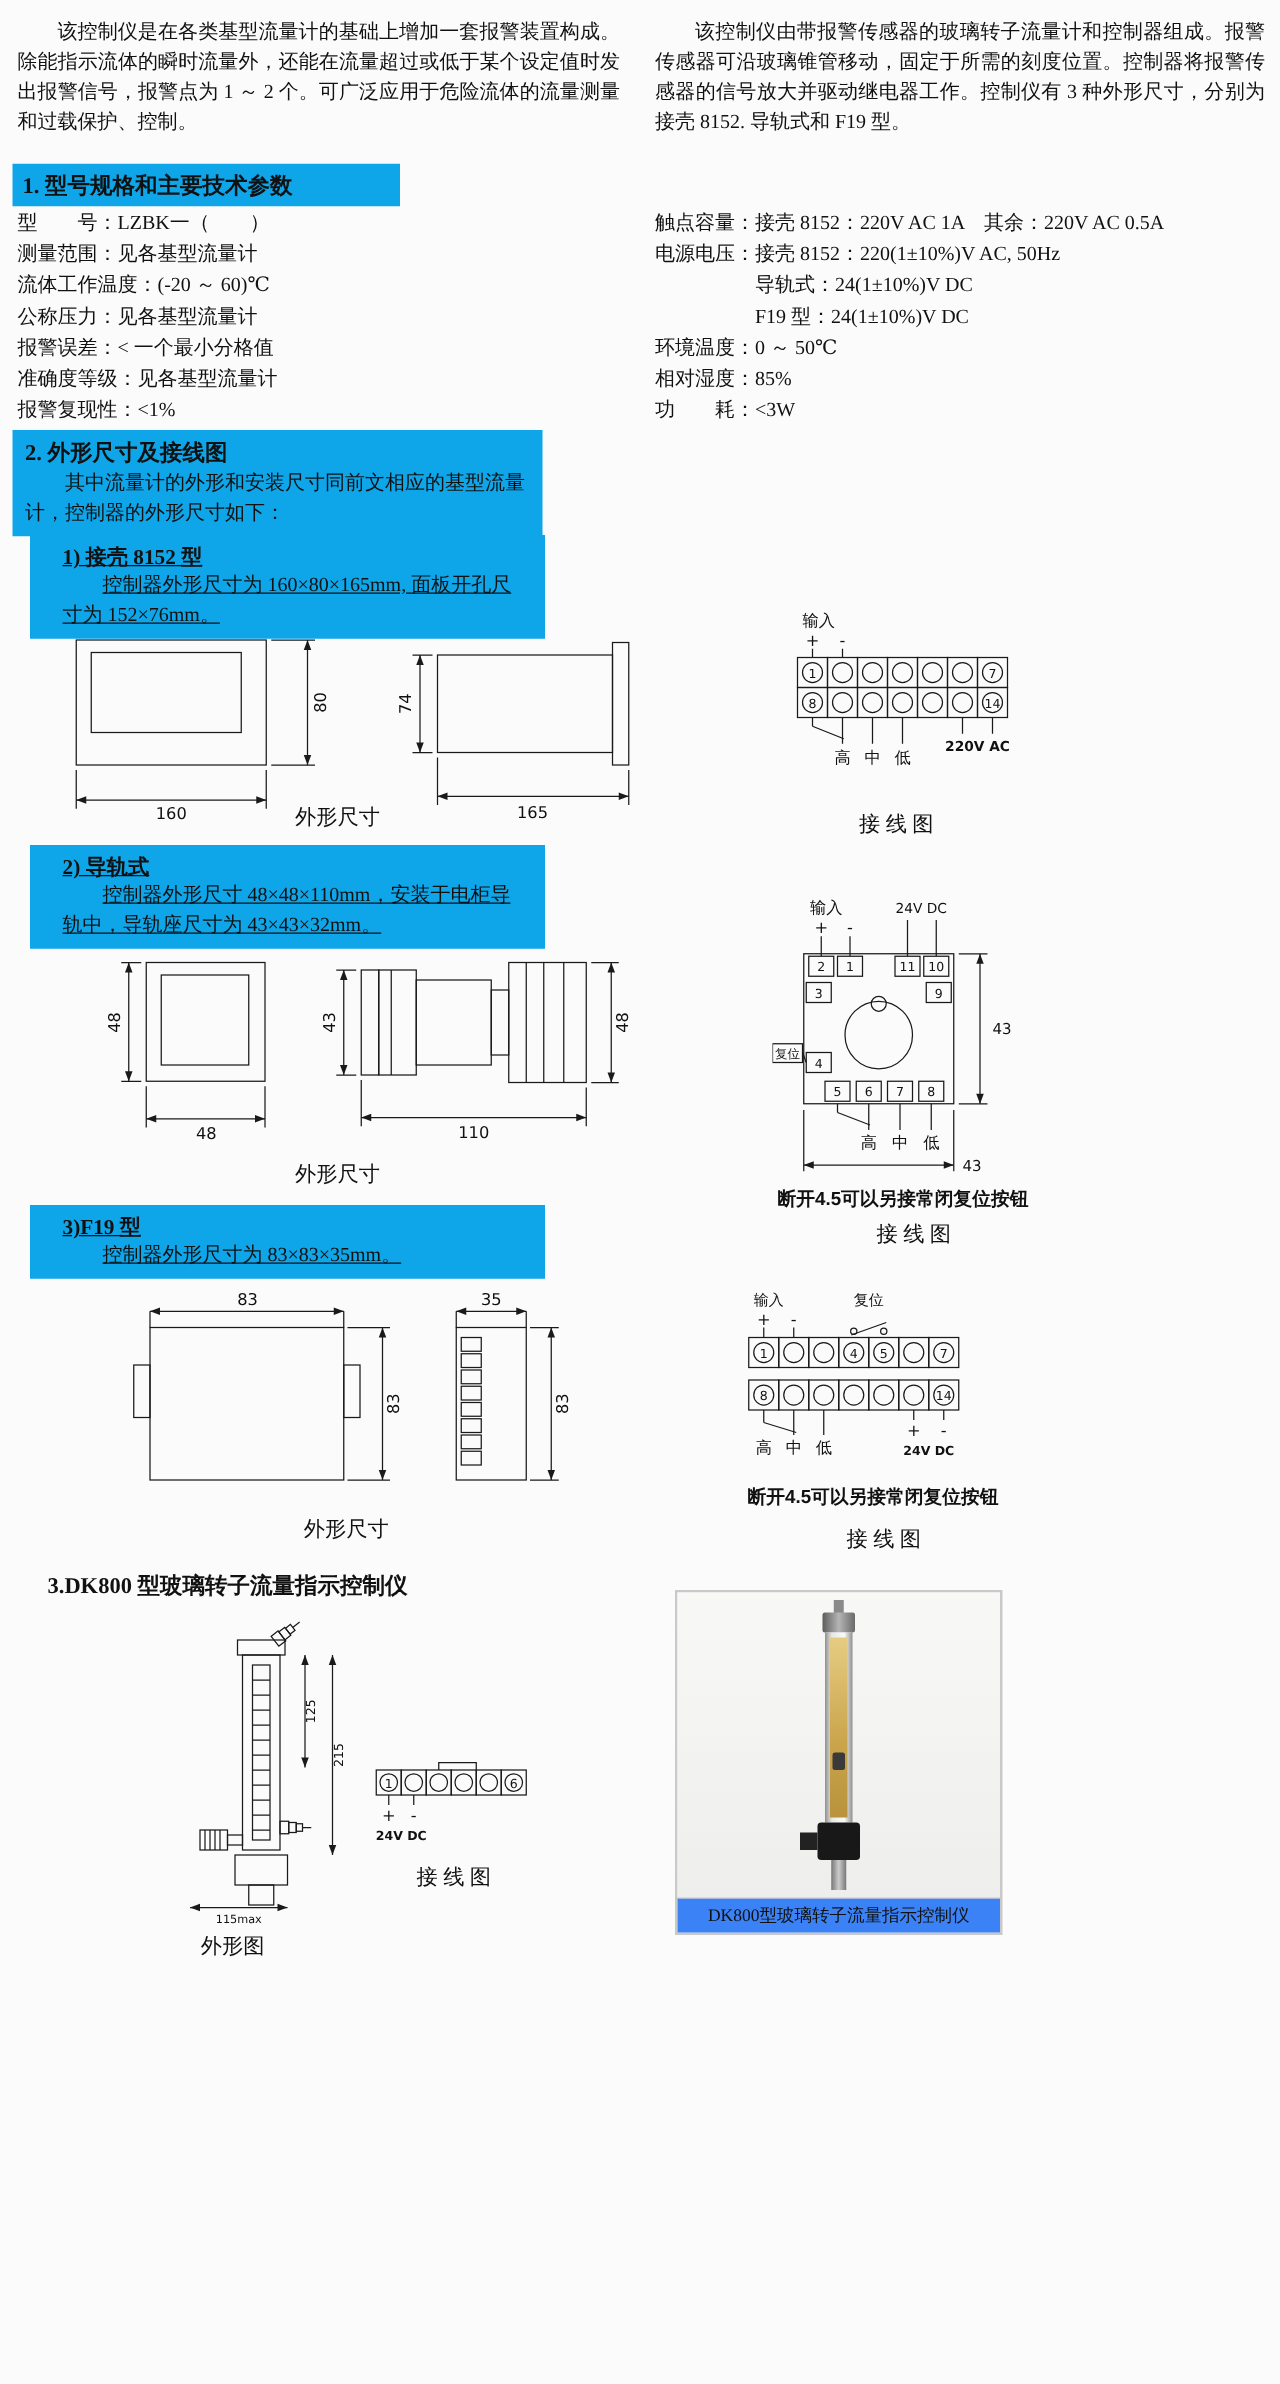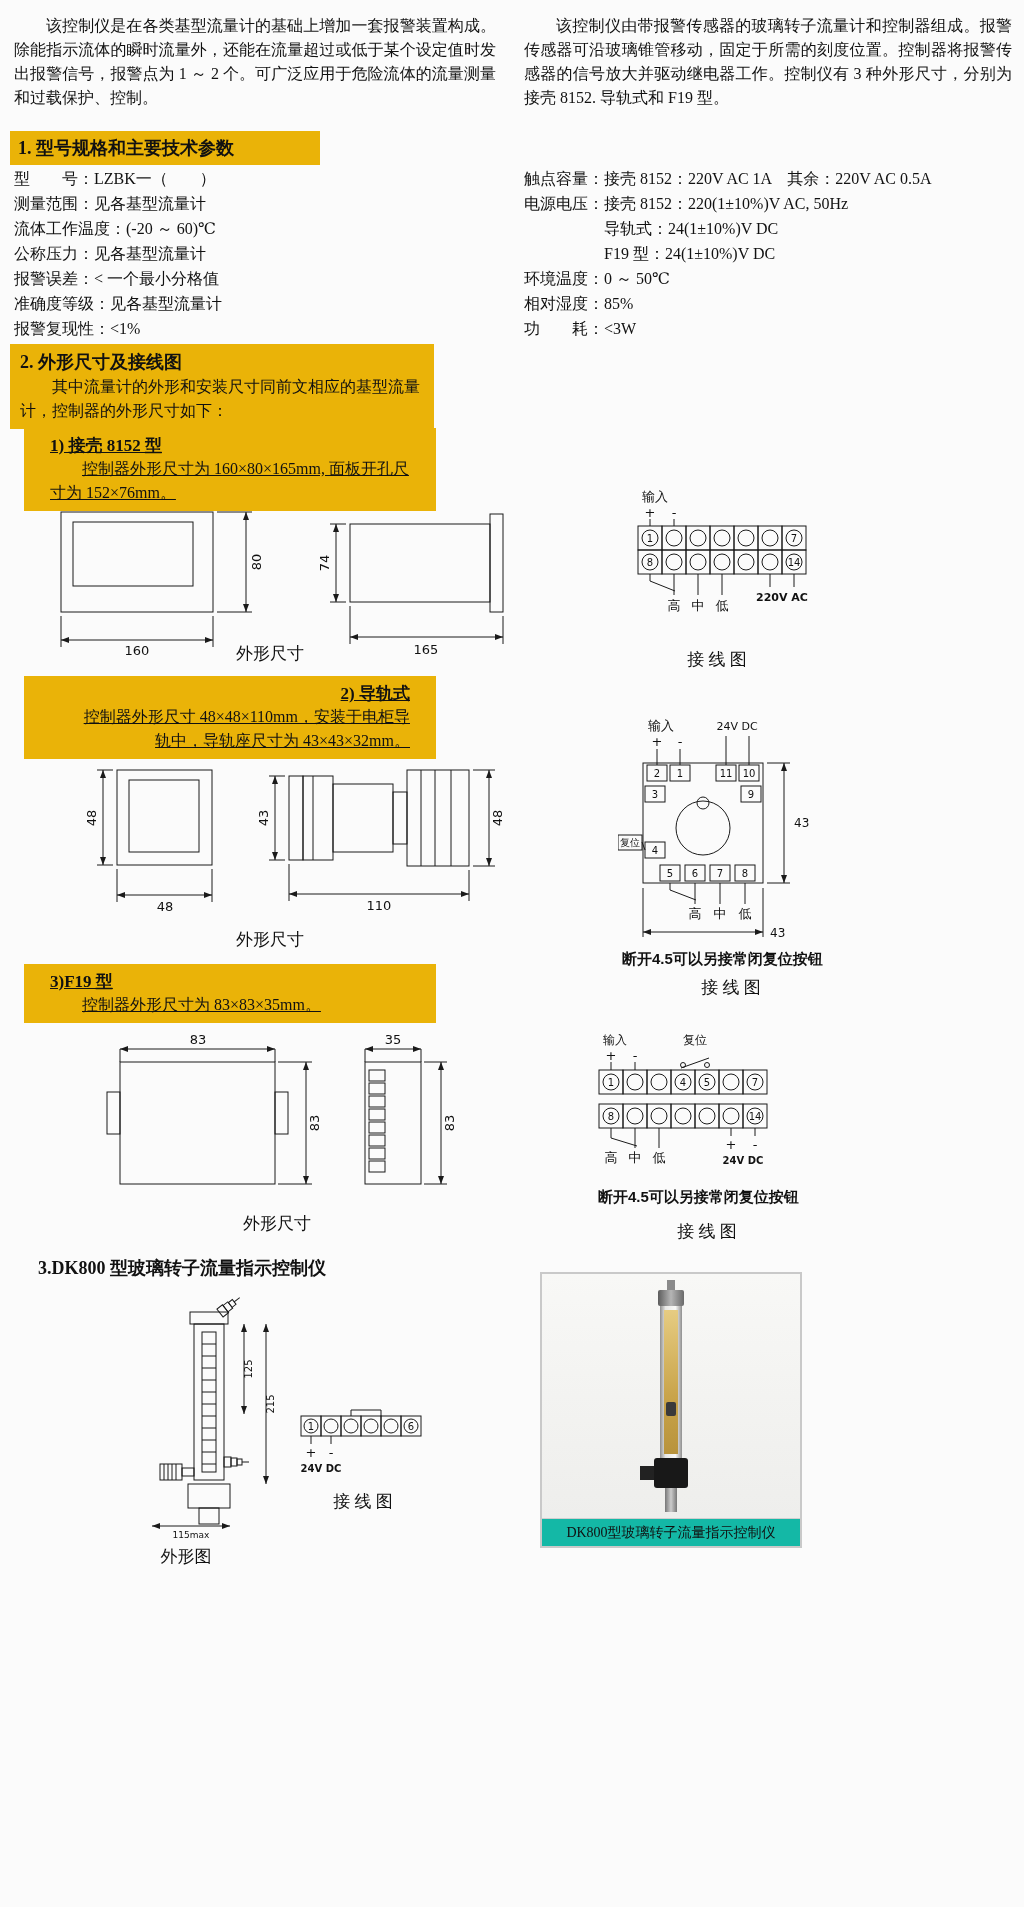--- a/index.html
+++ b/index.html
@@ -1,21 +1,21 @@
 <!DOCTYPE html>
 <html><head>
 <meta charset="utf-8">
 <style>
   * { margin:0; padding:0; box-sizing:border-box; }
   html,body { background:#e9e9e9; }
   .page { position:relative; width:1024px; height:1907px; background:#fbfbfb; color:#111;
           font-family:"Liberation Serif","DejaVu Serif",serif; overflow:hidden; }
   .abs { position:absolute; }
   .para { font-size:16px; line-height:24px; text-align:justify; text-indent:2em; }
-  .gblock { background:#eab308; }
+  .gblock { background:#0ea5e9; }
   .hdr { font-weight:bold; font-size:18px; padding:5px 8px; }
   .hdr2 { font-weight:bold; font-size:18px; margin-bottom:1px; }
   .para2 { font-size:16px; line-height:24px; text-indent:2em; }
   .sub { padding:6px 26px;text-decoration:underline; }
   .subhdr { font-weight:bold; font-size:17px; }
   .subdesc { font-size:16px; line-height:24px; text-indent:2em; }
   .spec { font-size:16px; line-height:25px; }
   .cap { font-size:17px; text-align:center; }
   .note { font-size:15px; font-weight:bold; font-family:"Liberation Sans","DejaVu Sans",sans-serif; }
   .s3title { font-weight:bold; font-size:18px; }
@@ -29,21 +29,21 @@
             background:linear-gradient(90deg,#5c5c5c,#b5b5b5,#6a6a6a); border-radius:2px; }
   .rm-tube { position:absolute; left:50%; top:32px; width:22px; height:152px; margin-left:-11px;
              background:linear-gradient(90deg,#8f8f8f,#e8e8e6 25%,#fafaf8 70%,#8f8f8f); }
   .rm-scale { position:absolute; left:4px; top:4px; width:14px; height:144px;
               background:linear-gradient(180deg,#e6cc82,#c9a44a 60%,#b8933c); }
   .rm-float { position:absolute; left:6px; top:96px; width:10px; height:14px; background:#3a3a3a; border-radius:2px; }
   .rm-valve { position:absolute; left:50%; top:184px; width:34px; height:30px; margin-left:-17px; background:#181818; border-radius:3px; }
   .rm-knob { position:absolute; left:-14px; top:8px; width:14px; height:14px; background:#222; }
   .rm-stem { position:absolute; left:50%; top:214px; width:12px; height:24px; margin-left:-6px;
              background:linear-gradient(90deg,#777,#ccc,#777); }
-  .photo-caption { height:28px; background:#14b8a6; border-top:1px solid #cfcfcf; display:flex;
+  .photo-caption { height:28px; background:#3b82f6; border-top:1px solid #cfcfcf; display:flex;
                    align-items:center; justify-content:center; font-size:14px; }
 </style>
 </head>
 <body>
 
 <div class="page">
 
   <div class="abs para" style="left:14px; top:14px; width:482px;">该控制仪是在各类基型流量计的基础上增加一套报警装置构成。除能指示流体的瞬时流量外，还能在流量超过或低于某个设定值时发出报警信号，报警点为 1 ～ 2 个。可广泛应用于危险流体的流量测量和过载保护、控制。</div>
   <div class="abs para" style="left:524px; top:14px; width:488px;">该控制仪由带报警传感器的玻璃转子流量计和控制器组成。报警传感器可沿玻璃锥管移动，固定于所需的刻度位置。控制器将报警传感器的信号放大并驱动继电器工作。控制仪有 3 种外形尺寸，分别为接壳 8152. 导轨式和 F19 型。</div>
 
@@ -161,21 +161,21 @@
     <text x="46" y="122" text-anchor="middle">高</text>
     <text x="70" y="122" text-anchor="middle">中</text>
     <text x="94" y="122" text-anchor="middle">低</text>
     <line x1="142" y1="86" x2="142" y2="99"></line>
       <line x1="166" y1="86" x2="166" y2="99"></line>
     <text x="154" y="113" text-anchor="middle" style="font-size:11px; font-weight:bold">220V AC</text>
   </svg>
 
   <div class="abs cap" style="left:657px; top:648px; width:120px;">接 线 图</div>
 
-  <div class="abs gblock sub" style="left:24px; top:676px; width:412px;text-align:right;">
+  <div class="abs gblock sub" style="left:24px; top:676px; width:412px;">
     <div class="subhdr">2) 导轨式</div>
     <div class="subdesc">控制器外形尺寸 48×48×110mm，安装于电柜导轨中，导轨座尺寸为 43×43×32mm。</div>
   </div>
 
   <svg class="abs" style="left:85px; top:762px;" width="145" height="155" viewBox="0 0 145 155">
     <rect x="32" y="8" width="95" height="95" stroke-width="1.5"></rect>
     <rect x="44" y="18" width="70" height="72"></rect>
     <line x1="28" y1="8" x2="12" y2="8"></line>
       <line x1="28" y1="103" x2="12" y2="103"></line>
     <line x1="18" y1="8" x2="18" y2="103"></line>

